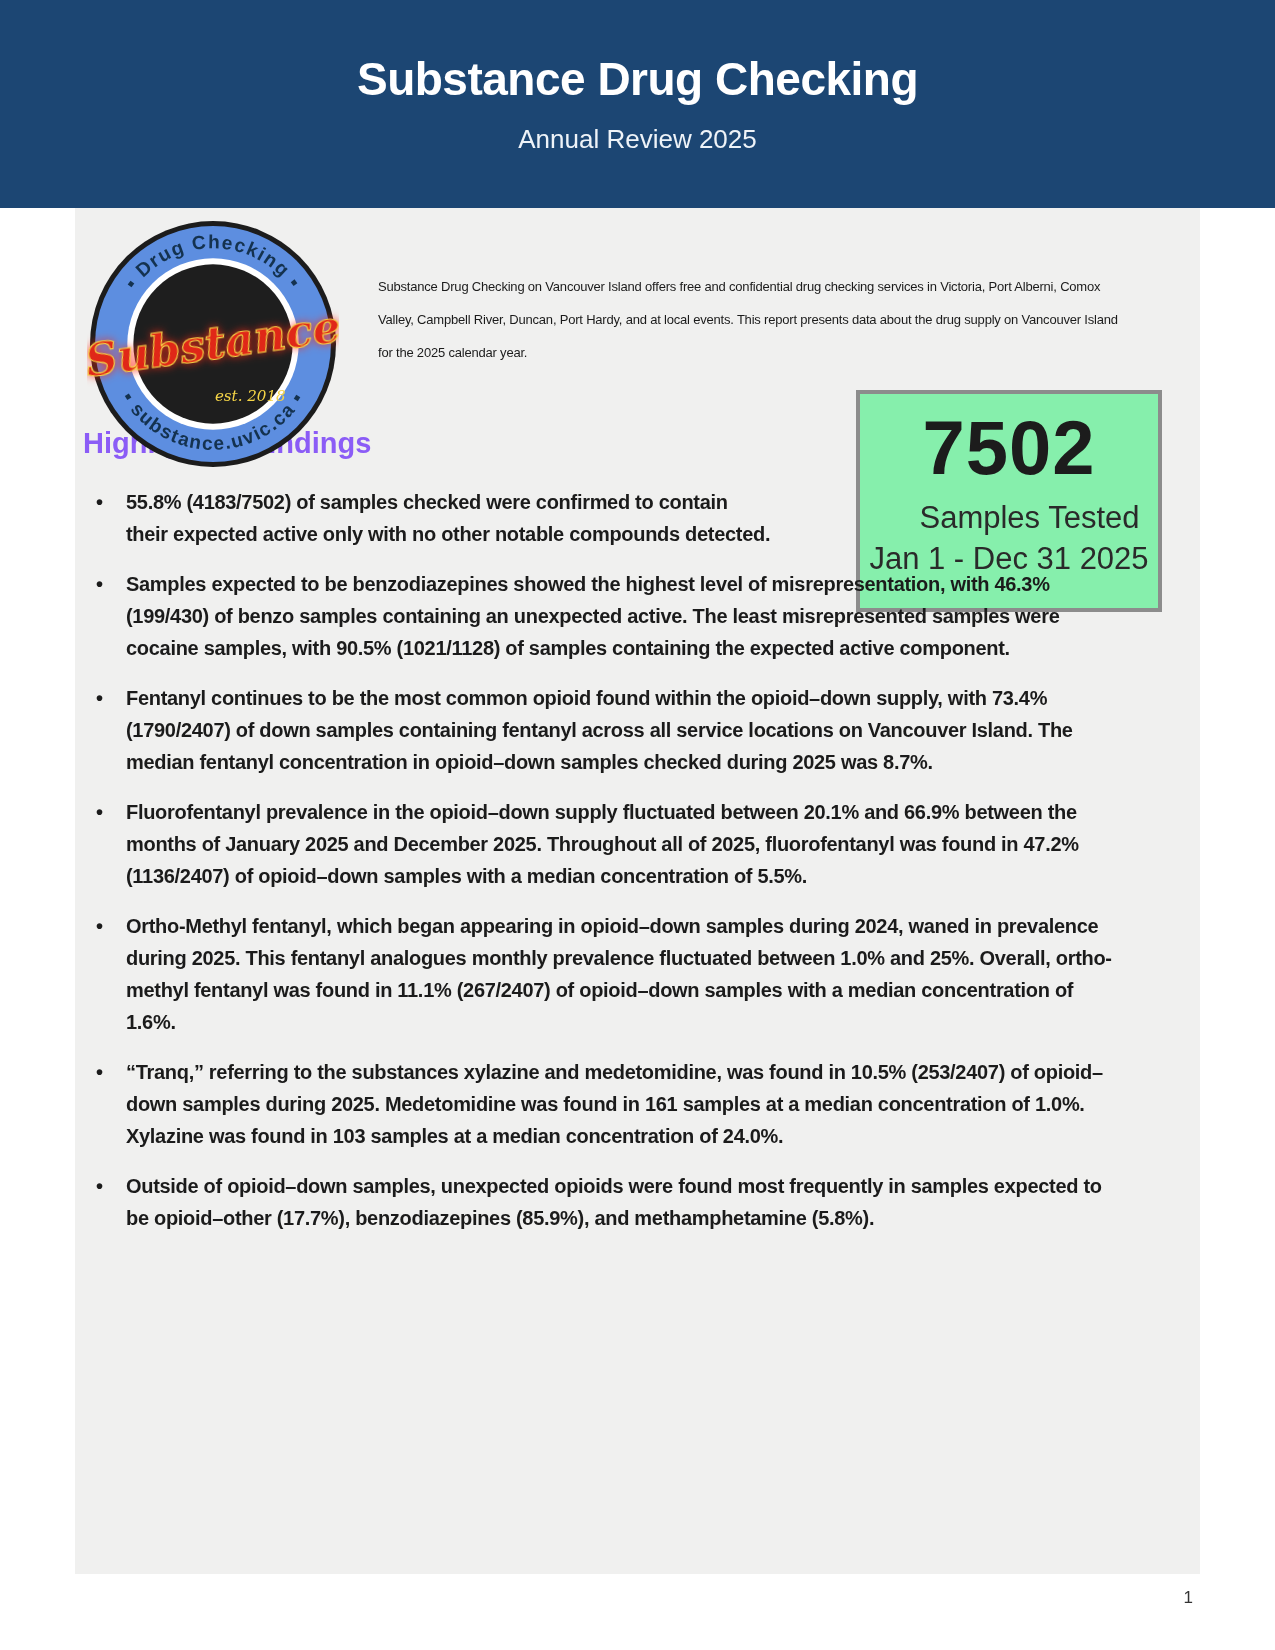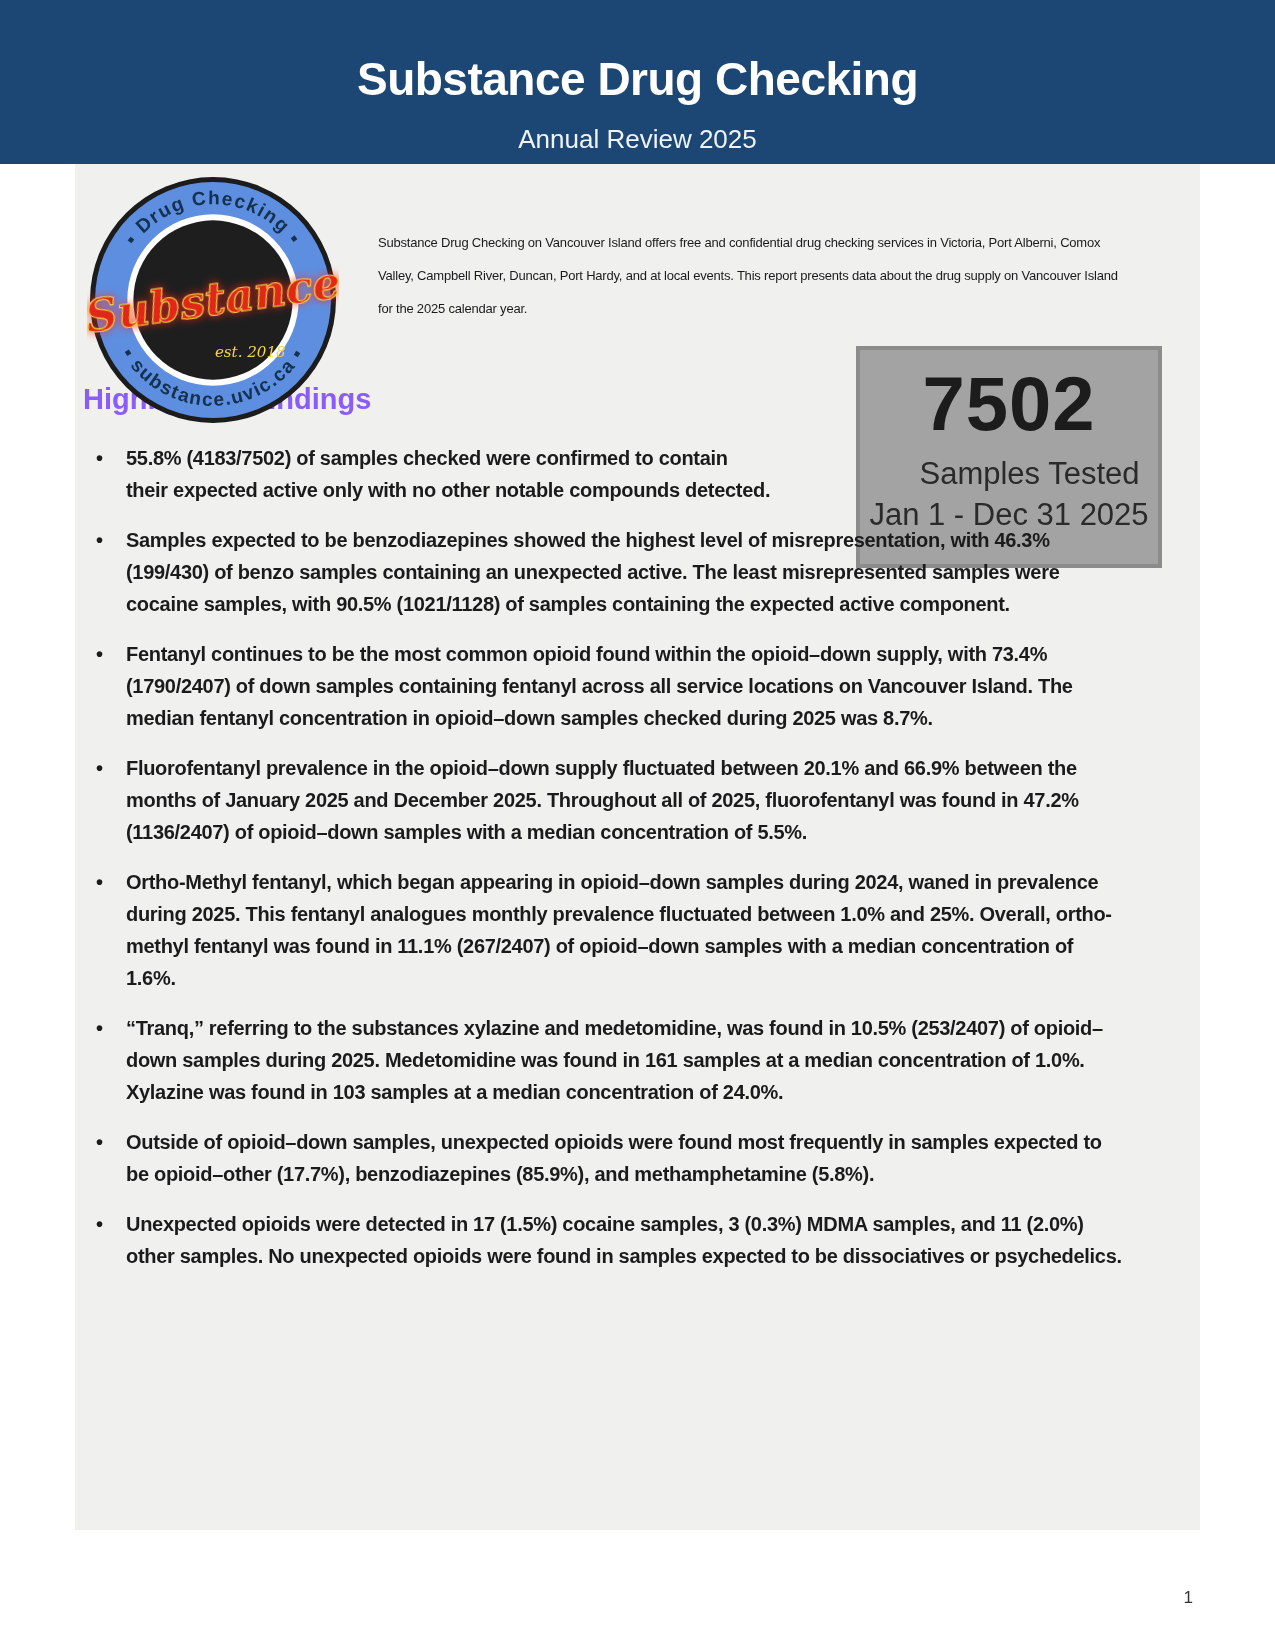--- a/index.html
+++ b/index.html
@@ -7,21 +7,21 @@
   body {
     width: 1275px; height: 1650px;
     font-family: "Liberation Sans", sans-serif;
     color: #1b1b1b;
     position: relative;
     overflow: hidden;
   }
 
   
   .header {
-    width: 1275px; height: 164px;
+    width: 1275px; height: 208px;
     background: #1c4673;
     text-align: center;
     padding-top: 52px;
   }
   .header h1 {
     color: #ffffff;
     font-size: 46px;
     font-weight: bold;
     letter-spacing: -0.5px;
   }
@@ -57,21 +57,21 @@
     font-size: 13px;
     line-height: 33px;
     letter-spacing: -0.2px;
   }
 
   
   .stats-box {
     position: absolute;
     left: 781px; top: 182px;
     width: 306px; height: 222px;
-    background: #a3a3a3;
+    background: #86efac;
     border: 4px solid #8c8c8c;
     text-align: center;
   }
   .stats-box .value {
     margin-top: 10px;
     font-size: 76px;
     font-weight: bold;
     color: #1c1c1c;
     letter-spacing: 1px;
   }
@@ -163,18 +163,17 @@
   <h2 class="findings-heading">Highlighted Findings</h2>
 
   <ul class="findings">
     <li class="narrow">55.8% (4183/7502) of samples checked were confirmed to contain their expected active only with no other notable compounds detected.</li>
     <li>Samples expected to be benzodiazepines showed the highest level of misrepresentation, with 46.3% (199/430) of benzo samples containing an unexpected active. The least misrepresented samples were cocaine samples, with 90.5% (1021/1128) of samples containing the expected active component.</li>
     <li>Fentanyl continues to be the most common opioid found within the opioid–down supply, with 73.4% (1790/2407) of down samples containing fentanyl across all service locations on Vancouver Island. The median fentanyl concentration in opioid–down samples checked during 2025 was 8.7%.</li>
     <li>Fluorofentanyl prevalence in the opioid–down supply fluctuated between 20.1% and 66.9% between the months of January 2025 and December 2025. Throughout all of 2025, fluorofentanyl was found in 47.2% (1136/2407) of opioid–down samples with a median concentration of 5.5%.</li>
     <li>Ortho-Methyl fentanyl, which began appearing in opioid–down samples during 2024, waned in prevalence during 2025. This fentanyl analogues monthly prevalence fluctuated between 1.0% and 25%. Overall, ortho-methyl fentanyl was found in 11.1% (267/2407) of opioid–down samples with a median concentration of 1.6%.</li>
     <li>“Tranq,” referring to the substances xylazine and medetomidine, was found in 10.5% (253/2407) of opioid–down samples during 2025. Medetomidine was found in 161 samples at a median concentration of 1.0%. Xylazine was found in 103 samples at a median concentration of 24.0%.</li>
     <li>Outside of opioid–down samples, unexpected opioids were found most frequently in samples expected to be opioid–other (17.7%), benzodiazepines (85.9%), and methamphetamine (5.8%).</li>
-    <li>Unexpected opioids were detected in 17 (1.5%) cocaine samples, 3 (0.3%) MDMA samples, and 11 (2.0%) other samples. No unexpected opioids were found in samples expected to be dissociatives or psychedelics.</li>
   </ul>
 
 </div>
 
 <div class="footer">1</div>
 
 </body></html>

